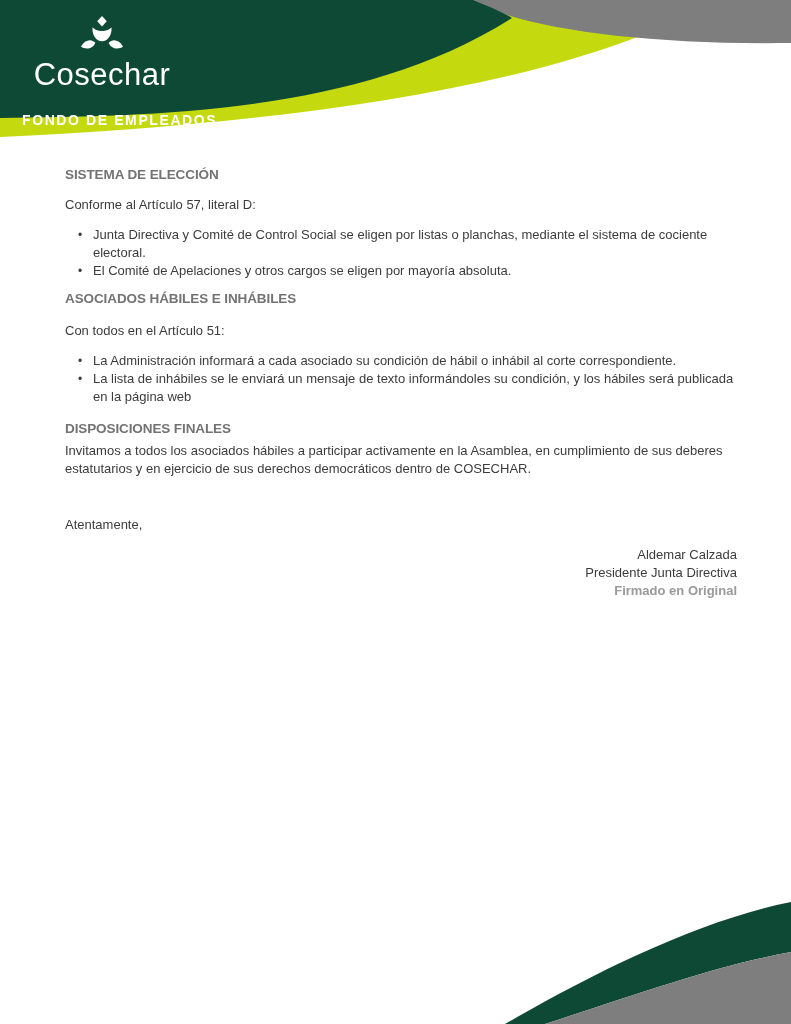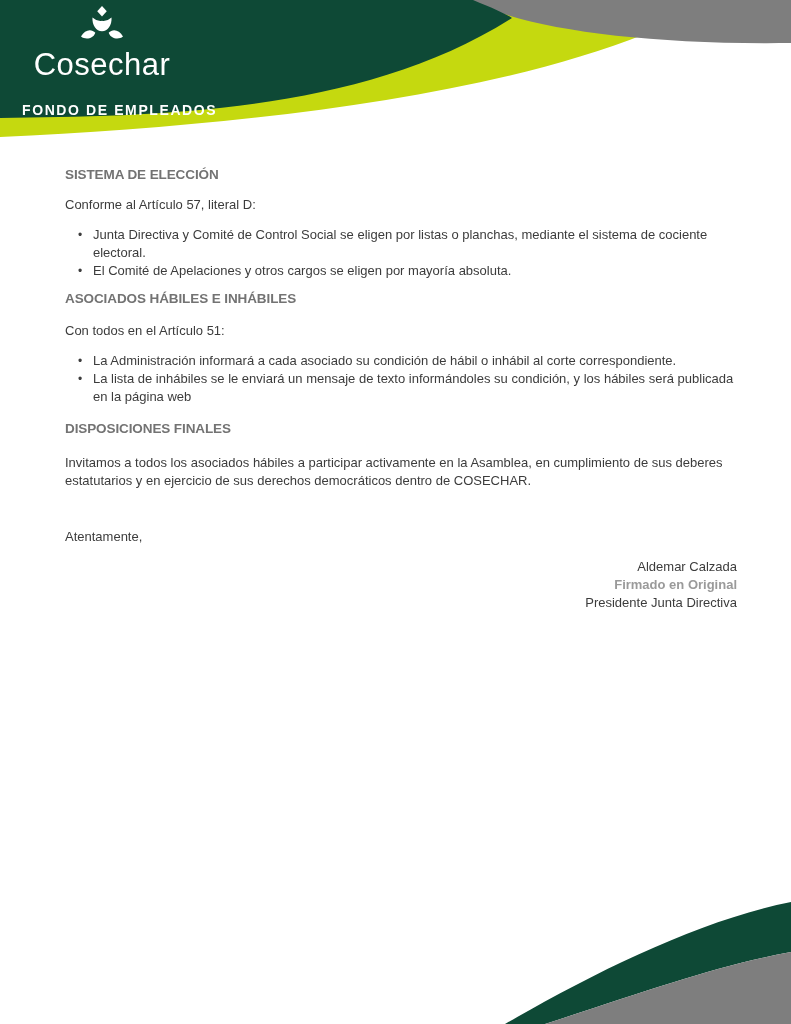--- a/index.html
+++ b/index.html
@@ -10,21 +10,21 @@
     overflow:hidden;
     font-family:"Liberation Sans", sans-serif;
   }
   .page { position:absolute; inset:0; }
 
   
   .header-wave { position:absolute; top:0; left:0; width:791px; height:160px; display:block; }
   .footer-wave { position:absolute; bottom:0; left:0; width:791px; height:134px; display:block; }
 
   
-  .brand { position:absolute; top:6px; left:22px; width:160px; text-align:center; color:#ffffff; }
+  .brand { position:absolute; top:16px; left:22px; width:160px; text-align:center; color:#ffffff; }
   .brand .flower { display:block; margin:0 auto 1px auto; }
   .brand-name {
     font-size:31px; line-height:32px; font-weight:400; letter-spacing:0.5px;
     color:#ffffff;
   }
   .brand-tagline {
     font-size:14px; font-weight:bold; letter-spacing:1.6px; margin-top:21px;
     color:#ffffff; white-space:nowrap;
   }
 
@@ -32,21 +32,21 @@
   .content {
     position:absolute; left:65px; top:166px; width:672px;
     font-size:13px; line-height:18px; color:#3c3c3c;
   }
   h3 {
     margin:0; font-size:13.5px; line-height:18px; font-weight:bold;
     color:#737373; letter-spacing:-0.1px;
   }
   .sec-1 h3 { margin-bottom:12px; }
   .sec-2 h3 { margin-bottom:14px; }
-  .sec-3 h3 { margin-bottom:16px; }
+  .sec-3 h3 { margin-bottom:4px; }
   .intro { margin:0 0 12px 0; }
   ul.bullets { list-style:none; margin:0; padding:0; }
   ul.bullets li { position:relative; padding-left:28px; }
   ul.bullets li::before {
     content:"\2022"; position:absolute; left:13px; top:0;
     font-size:12px;
   }
   .sec-1 ul.bullets { margin-bottom:10px; }
   .sec-2 ul.bullets { margin-bottom:14px; }
   .sec-3 p.body-par { margin:0 0 38px 0; }
@@ -97,22 +97,22 @@
     </section>
 
     <section class="sec-3">
       <h3>DISPOSICIONES FINALES</h3>
       <p class="body-par">Invitamos a todos los asociados hábiles a participar activamente en la Asamblea, en cumplimiento de sus deberes estatutarios y en ejercicio de sus derechos democráticos dentro de COSECHAR.</p>
     </section>
 
     <div>
       <p class="closing">Atentamente,</p>
       <p class="sig-line">Aldemar Calzada</p>
+      <p class="sig-line">Presidente Junta Directiva</p>
       <p class="sig-line sig-note">Firmado en Original</p>
-      <p class="sig-line">Presidente Junta Directiva</p>
     </div>
 
   </div>
 
   <svg class="footer-wave" viewBox="0 0 791 134" preserveAspectRatio="none">
     <path d="M791,12 C700,30 595,82 505,134 L545,134 C650,100 716,76 791,62 Z" fill="#0E4936"></path>
     <path d="M791,62 C716,76 650,100 545,134 L791,134 Z" fill="#7E7E7E"></path>
   </svg>
 
 </div>

